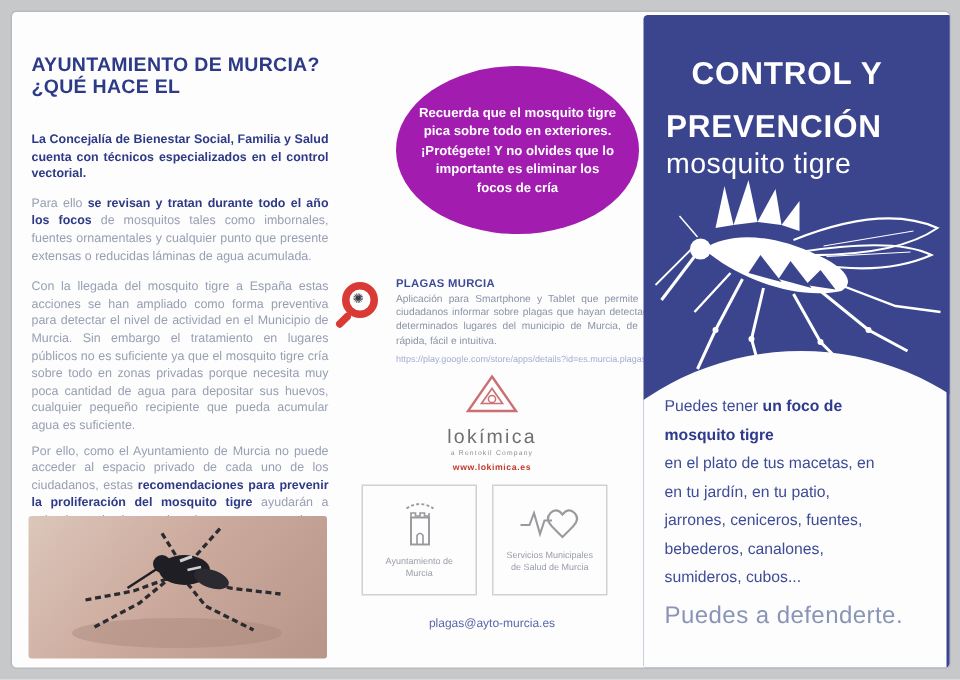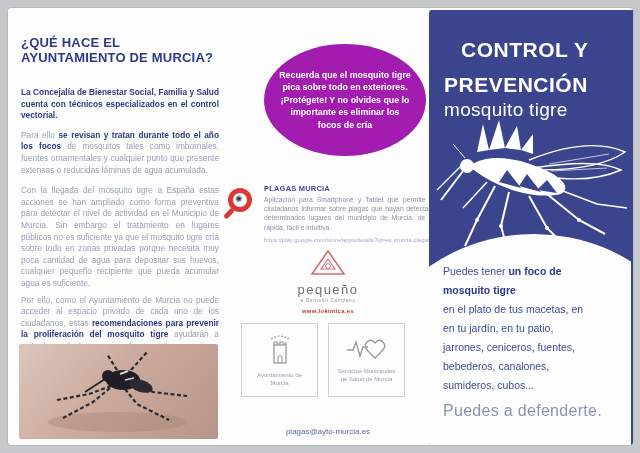--- a/index.html
+++ b/index.html
@@ -37,21 +37,21 @@
   .lokimica { position:absolute; left:214px; top:241px; width:212px; text-align:center; }
   .loki-name { font-size:13px; color:#6f6f71; letter-spacing:1.5px; margin-top:2px; }
   .loki-tag { font-size:4.5px; color:#8d8d90; letter-spacing:.8px; margin-top:1px; }
   .loki-site { font-size:5.8px; font-weight:bold; color:#c0392b; margin-top:5px; letter-spacing:.4px; }
   .logo-row { position:absolute; left:233px; top:315px; display:flex; gap:10px; }
   .logo-box { width:77px; height:74px; border:1px solid #d0d1d3; background:#fdfdfe; display:flex; flex-direction:column; align-items:center; justify-content:center; padding:4px; }
   .logo-label { font-size:6px; line-height:7.8px; color:#9aa0a8; text-align:center; margin-top:5px; width:64px; }
   .contact { position:absolute; left:214px; top:399px; width:212px; text-align:center; }
   .tel-line { font-size:8px; color:#3d4a96; }
   .tel-line b { color:#2e3a85; }
-  .email-line { font-size:8px; color:#5a68a8; margin-top:20px; }
+  .email-line { font-size:8px; color:#5a68a8; margin-top:4px; }
 
   
   .right-panel { position:absolute; left:421px; top:2px; width:208px; height:436px; background:#3a458e; border-radius:3px; overflow:hidden; }
   .rp-title { position:absolute; left:15px; top:28px; color:#ffffff; }
   .rp-t1 { font-size:21px; font-weight:bold; letter-spacing:.5px; margin-left:17px; }
   .rp-t2 { font-size:21px; font-weight:bold; letter-spacing:.5px; margin-top:11px; }
   .rp-t3 { font-size:19px; font-weight:normal; margin-top:2px; letter-spacing:.3px; }
   .dome { position:absolute; left:-80px; top:224px; width:370px; height:370px; border-radius:50%; background:#fdfdfe; }
   .rp-strip { position:absolute; right:0; top:0; bottom:0; width:6px; background:#3a458e; }
   .rp-body { position:absolute; left:14px; top:252px; width:178px; font-size:10.5px; line-height:19px; color:#3f4c96; }
@@ -60,22 +60,22 @@
   .mosq-art { position:absolute; left:0; top:98px; }
 </style>
 </head>
 <body>
 
 <div class="frame">
   <div class="paper">
 
     <div class="left-col">
       <div class="left-heading">
+        <div>AYUNTAMIENTO DE MURCIA?</div>
         <div>¿QUÉ HACE EL</div>
-        <div>AYUNTAMIENTO DE MURCIA?</div>
       </div>
       <div class="para all-bold p1">La Concejalía de Bienestar Social, Familia y Salud cuenta con técnicos especializados en el control vectorial.</div>
       <div class="para p2"><span>Para ello </span><b>se revisan y tratan durante todo el año los focos</b><span> de mosquitos tales como imbornales, fuentes ornamentales y cualquier punto que presente extensas o reducidas láminas de agua acumulada.</span></div>
       <div class="para p3">Con la llegada del mosquito tigre a España estas acciones se han ampliado como forma preventiva para detectar el nivel de actividad en el Municipio de Murcia. Sin embargo el tratamiento en lugares públicos no es suficiente ya que el mosquito tigre cría sobre todo en zonas privadas porque necesita muy poca cantidad de agua para depositar sus huevos, cualquier pequeño recipiente que pueda acumular agua es suficiente.</div>
       <div class="para p4"><span>Por ello, como el Ayuntamiento de Murcia no puede acceder al espacio privado de cada uno de los ciudadanos, estas </span><b>recomendaciones para prevenir la proliferación del mosquito tigre</b><span> ayudarán a evitar las molestias ocasionadas por este mosquito.</span></div>
     </div>
 
     <div class="photo">
       <svg width="199" height="95" viewBox="0 0 199 95">
         <ellipse cx="99" cy="78" rx="70" ry="10" fill="#a88779" opacity="0.45"></ellipse>
@@ -114,21 +114,21 @@
         <div class="app-url">https://play.google.com/store/apps/details?id=es.murcia.plagas&amp;hl=1</div>
       </div>
     </div>
 
     <div class="lokimica">
       <svg width="36" height="27" viewBox="0 0 36 27">
         <path d="M18 2 L34 25 L2 25 Z" fill="none" stroke="#cc6f72" stroke-width="1.6"></path>
         <path d="M18 10 L25 20 L11 20 Z" fill="none" stroke="#cc6f72" stroke-width="1.1"></path>
         <circle cx="18" cy="17" r="2.4" fill="none" stroke="#cc6f72" stroke-width="1"></circle>
       </svg>
-      <div class="loki-name">pequeño</div>
+      <div class="loki-name">lokímica</div>
       <div class="loki-tag">a Rentokil Company</div>
       <div class="loki-site">www.lokimica.es</div>
     </div>
 
     <div class="logo-row">
       <div class="logo-box">
         <svg width="30" height="34" viewBox="0 0 30 34">
           <path d="M6 6 Q15 0 24 6" fill="none" stroke="#9a9a9e" stroke-width="1.2" stroke-dasharray="2 1.5"></path>
           <rect x="9" y="12" width="12" height="18" fill="none" stroke="#9a9a9e" stroke-width="1.3"></rect>
           <path d="M9 12 l0 -3 l3 0 l0 2 l3 0 l0 -2 l3 0 l0 2 l3 0 l0 -2 l0 3" fill="none" stroke="#9a9a9e" stroke-width="1.1"></path>

